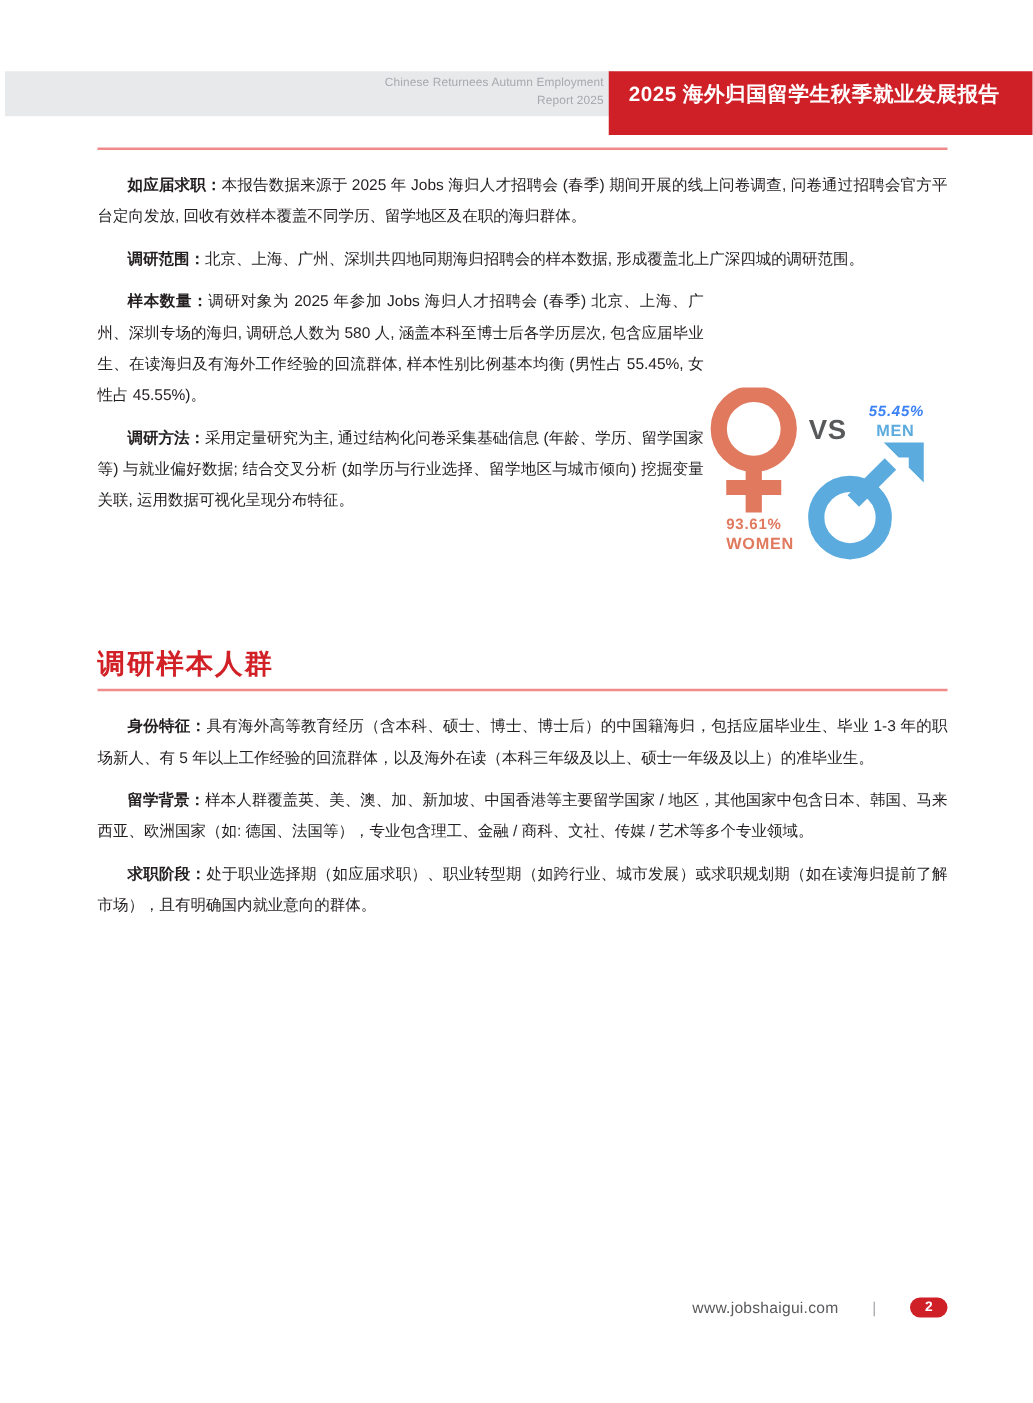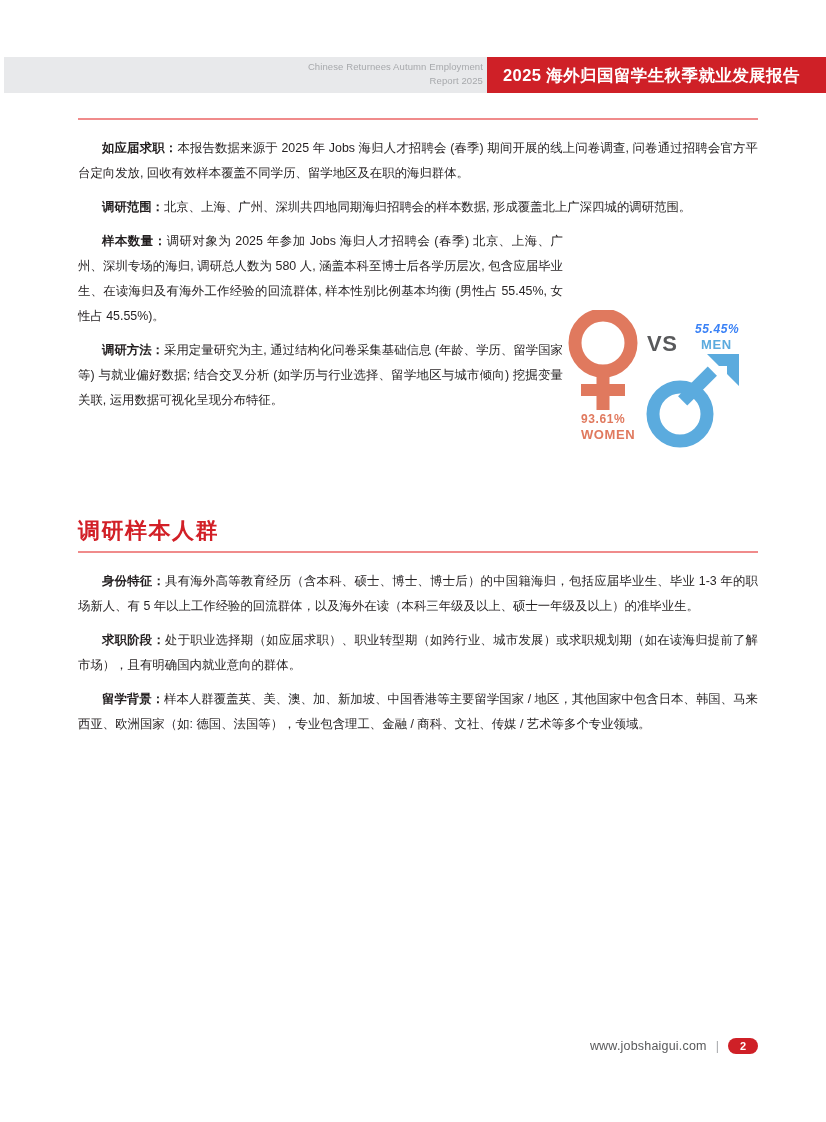--- a/index.html
+++ b/index.html
@@ -48,21 +48,21 @@
     font-size: 9.5px;
     line-height: 13.5px;
     color: #a7a9ac;
     letter-spacing: 0.1px;
   }
   .header-red {
     position: absolute;
     left: 487px;
     top: 0;
     width: 339px;
-    height: 36px;
+    height: 51px;
     background: #cf2027;
   }
   .header-red-title {
     position: absolute;
     left: 16px;
     top: 8px;
     font-size: 16.5px;
     font-weight: bold;
     color: #ffffff;
     letter-spacing: 0.4px;
@@ -191,21 +191,21 @@
     top: 1038px;
     width: 826px;
     height: 28px;
   }
   .footer-inner {
     position: absolute;
     right: 68px;
     top: 0;
     display: flex;
     align-items: center;
-    gap: 9px;
+    gap: 27px;
   }
   .footer-url {
     font-size: 12.5px;
     color: #58595b;
     letter-spacing: 0.2px;
   }
   .footer-sep {
     font-size: 12.5px;
     color: #a7a9ac;
   }
@@ -286,25 +286,25 @@
 
   <div class="section" id="section-sample">
     <div class="section-title">调研样本人群</div>
     <div class="section-rule"></div>
 
     <p class="para indent para-serifish">
       <b>身份特征：</b><span>具有海外高等教育经历（含本科、硕士、博士、博士后）的中国籍海归，包括应届毕业生、毕业 1-3 年的职场新人、有 5 年以上工作经验的回流群体，以及海外在读（本科三年级及以上、硕士一年级及以上）的准毕业生。</span>
     </p>
 
     <p class="para indent">
+      <b>留学背景：</b><span>样本人群覆盖英、美、澳、加、新加坡、中国香港等主要留学国家 / 地区，其他国家中包含日本、韩国、马来西亚、欧洲国家（如: 德国、法国等），专业包含理工、金融 / 商科、文社、传媒 / 艺术等多个专业领域。</span>
+    </p>
+
+    <p class="para indent">
       <b>求职阶段：</b><span>处于职业选择期（如应届求职）、职业转型期（如跨行业、城市发展）或求职规划期（如在读海归提前了解市场），且有明确国内就业意向的群体。</span>
-    </p>
-
-    <p class="para indent">
-      <b>留学背景：</b><span>样本人群覆盖英、美、澳、加、新加坡、中国香港等主要留学国家 / 地区，其他国家中包含日本、韩国、马来西亚、欧洲国家（如: 德国、法国等），专业包含理工、金融 / 商科、文社、传媒 / 艺术等多个专业领域。</span>
     </p>
   </div>
 
   <div class="footer">
     <div class="footer-inner">
       <span class="footer-url">www.jobshaigui.com</span>
       <span class="footer-sep">|</span>
       <span class="footer-page">2</span>
     </div>
   </div>

